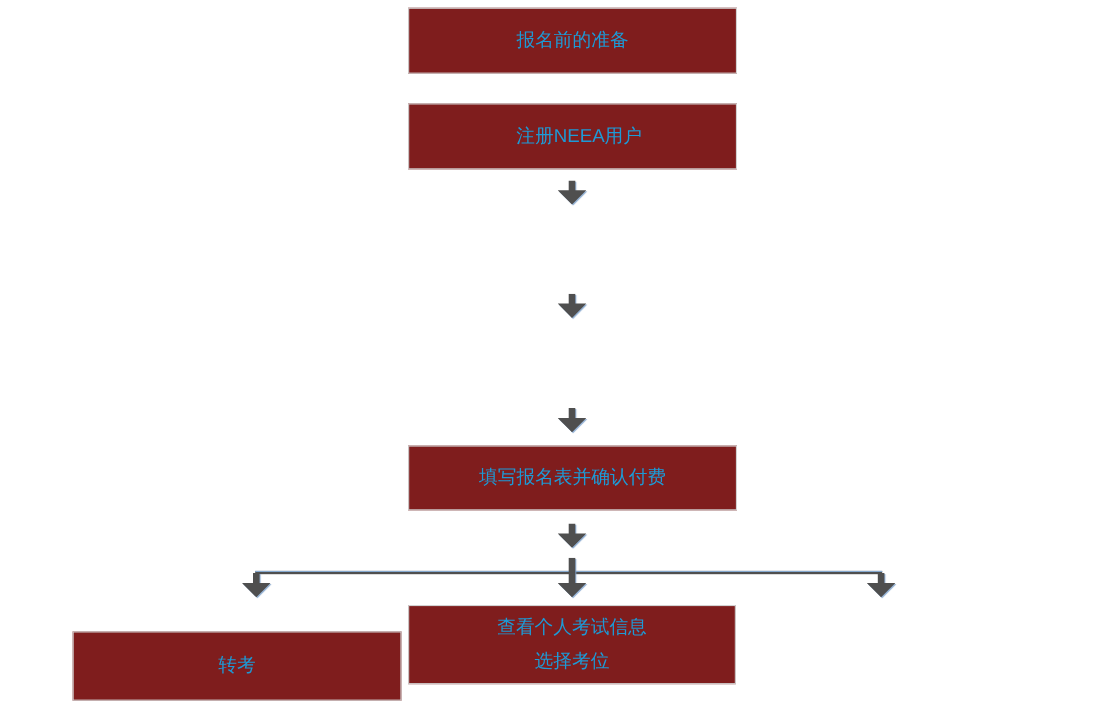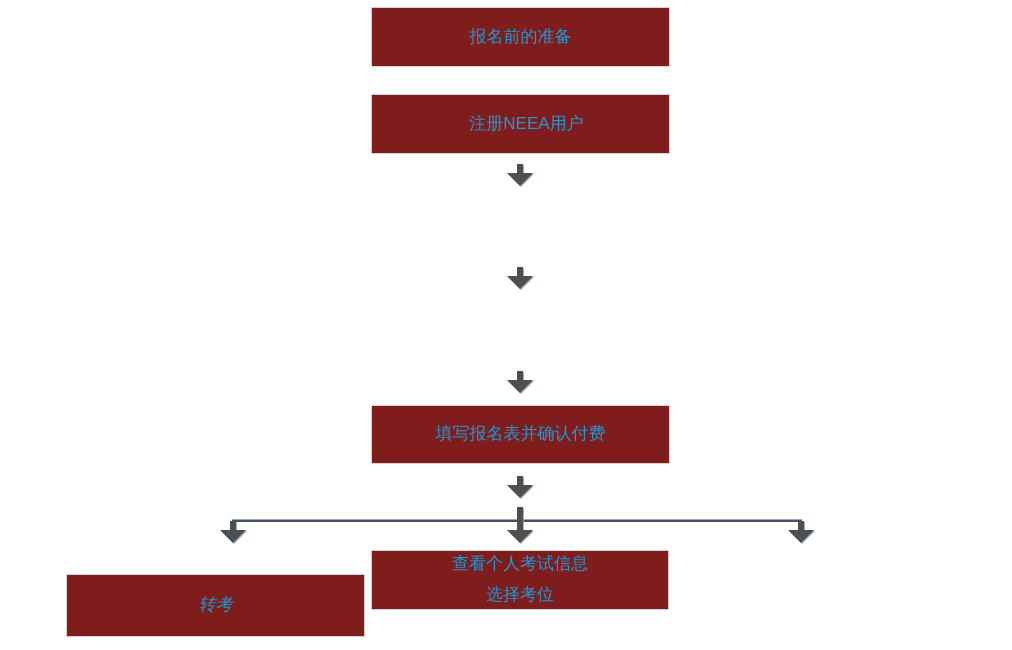--- a/index.html
+++ b/index.html
@@ -31,22 +31,22 @@
   }
   
   .step { left: 371px; width: 299px; height: 60px; }
   #step-1 { top: 7px; }
   #step-2 { top: 94px; padding-left: 12px; }
   #step-3 { top: 197px; }
   #step-4 { top: 301px; }
   #step-5 { top: 405px; height: 59px; font-family: Liberation Serif, serif; }
 
   
-  #branch-left   { left: 66px;  top: 574px; width: 299px; height: 63px; font-style: italic; }
-  #branch-center { left: 371px; top: 550px; width: 298px; height: 60px; }
+  #branch-left   { left: 66px;  top: 574px; width: 299px; height: 63px; }
+  #branch-center { left: 371px; top: 550px; width: 298px; height: 72px; }
   #branch-right  { left: 675px; top: 574px; width: 298px; height: 63px; }
 
   .arrow {
     position: absolute;
     width: 26px;
     filter: drop-shadow(1px 1px 0 rgba(130, 165, 205, 0.85));
   }
   .arrow svg { display: block; }
   .arrow path { fill: #4f4f4f; }
 

